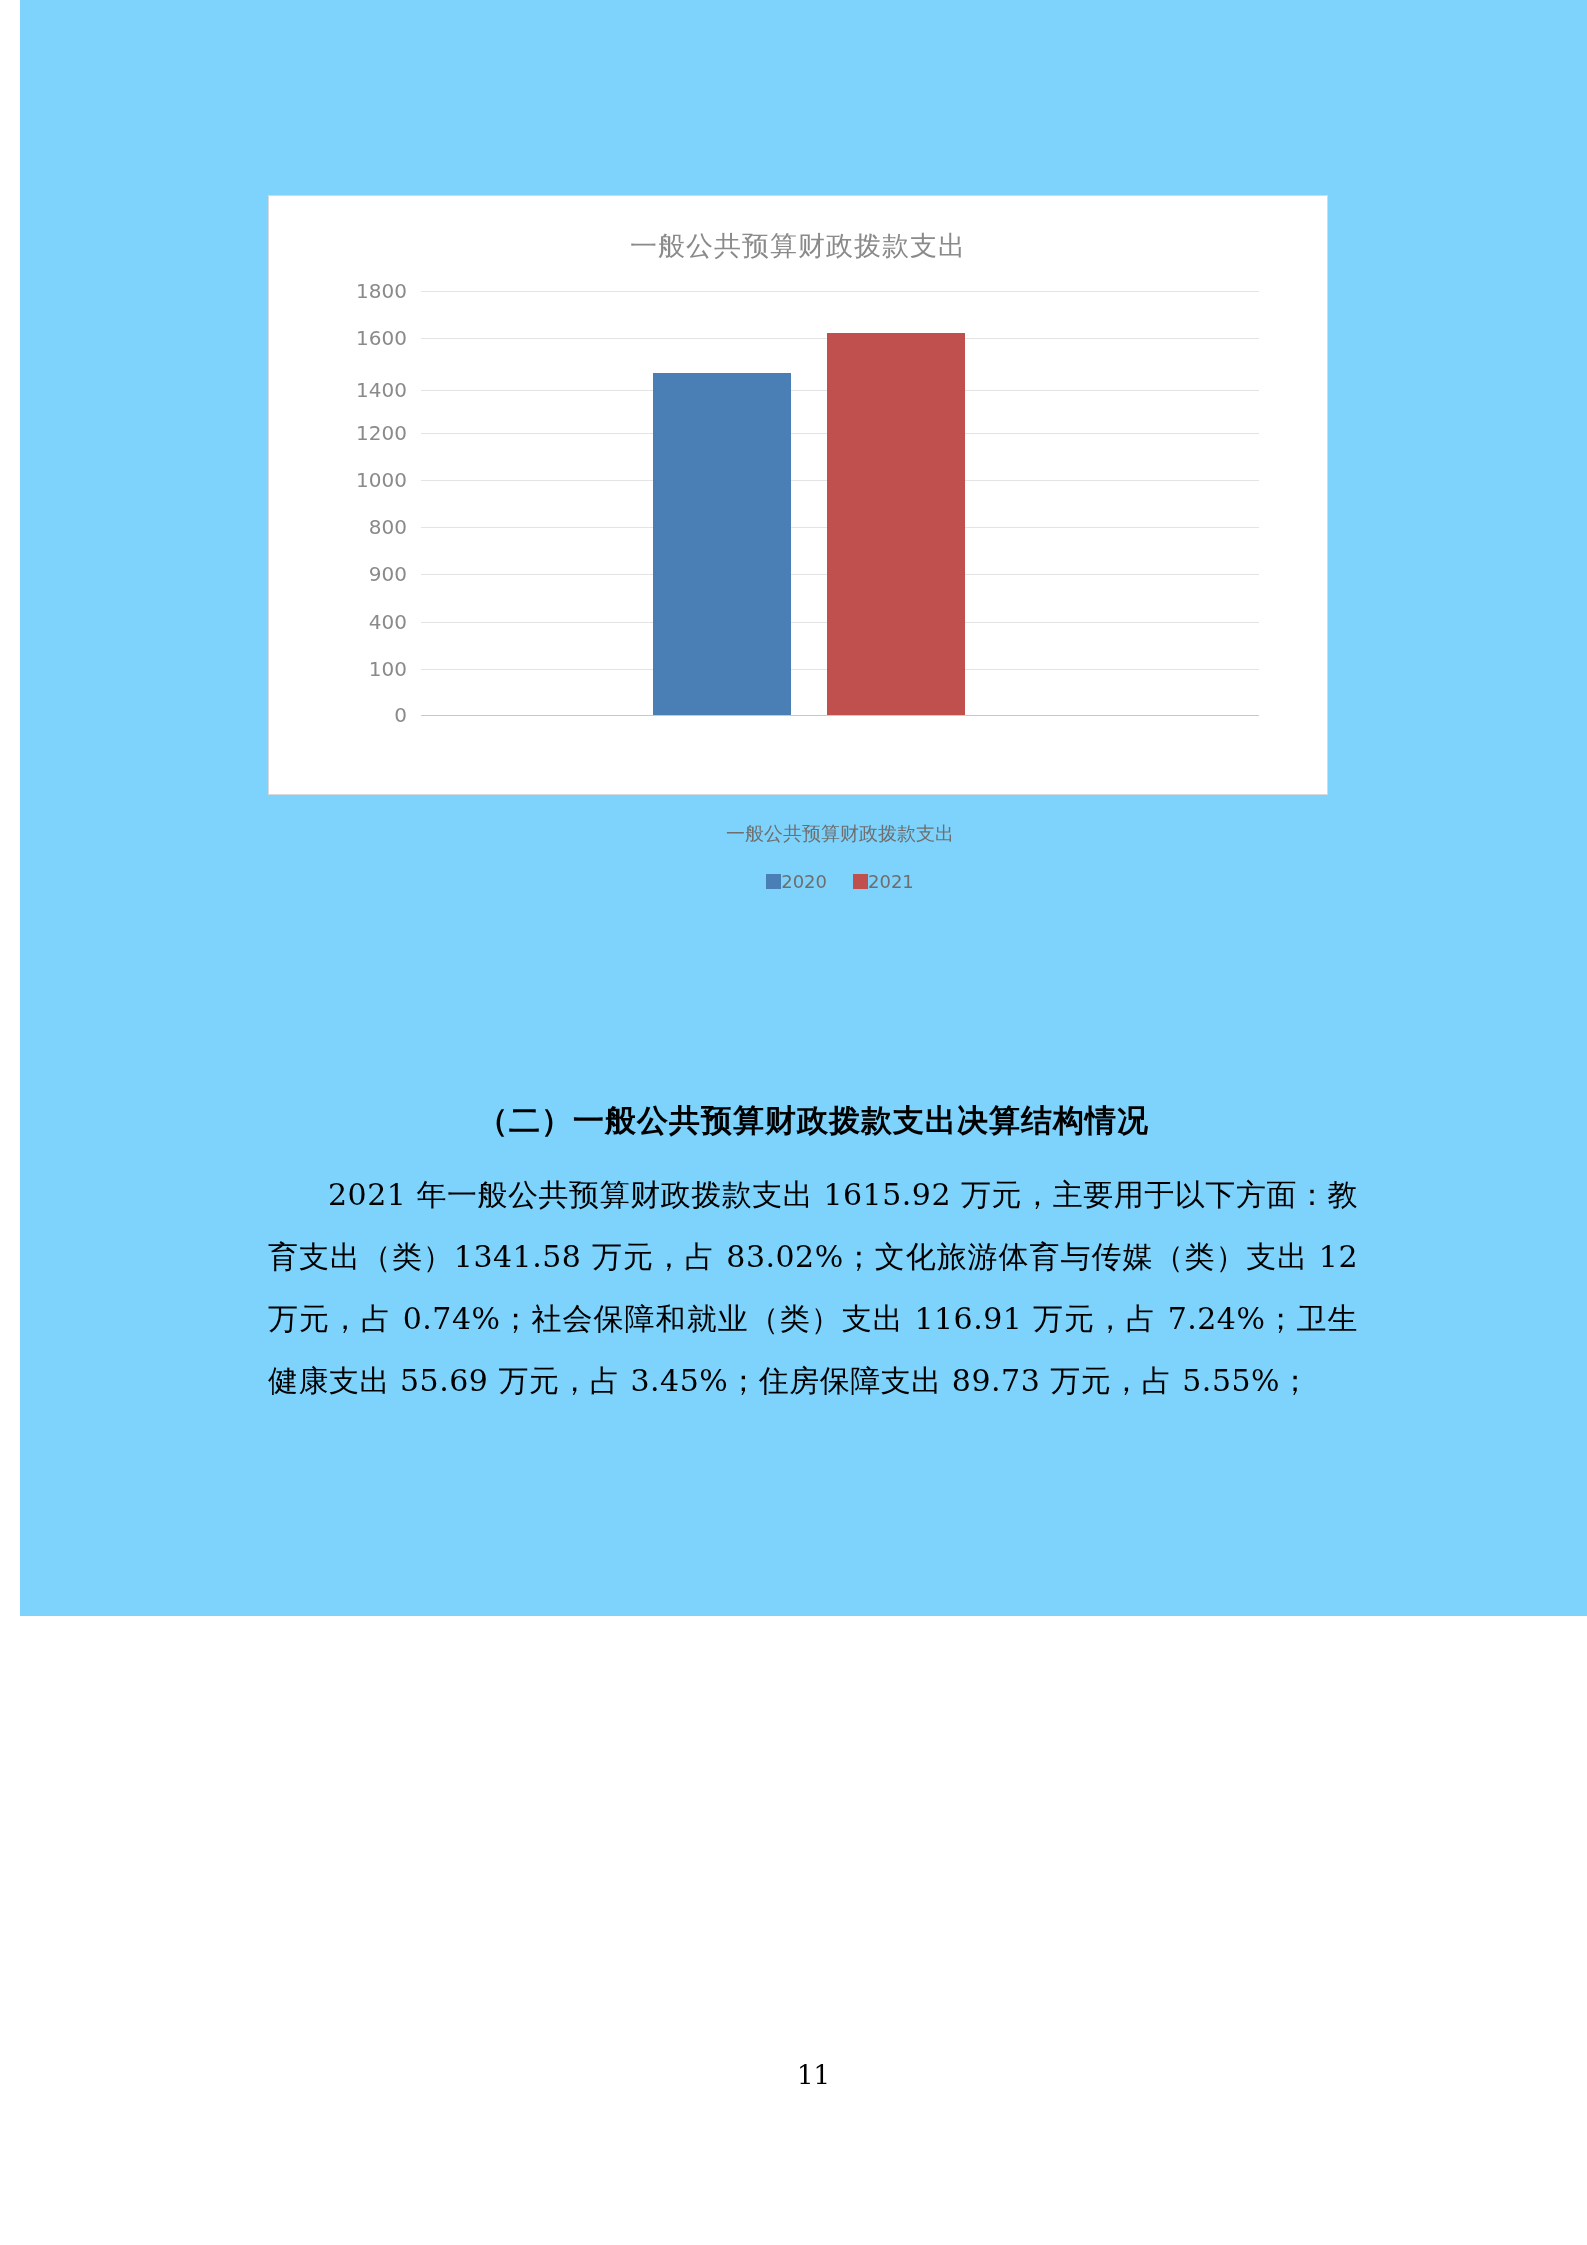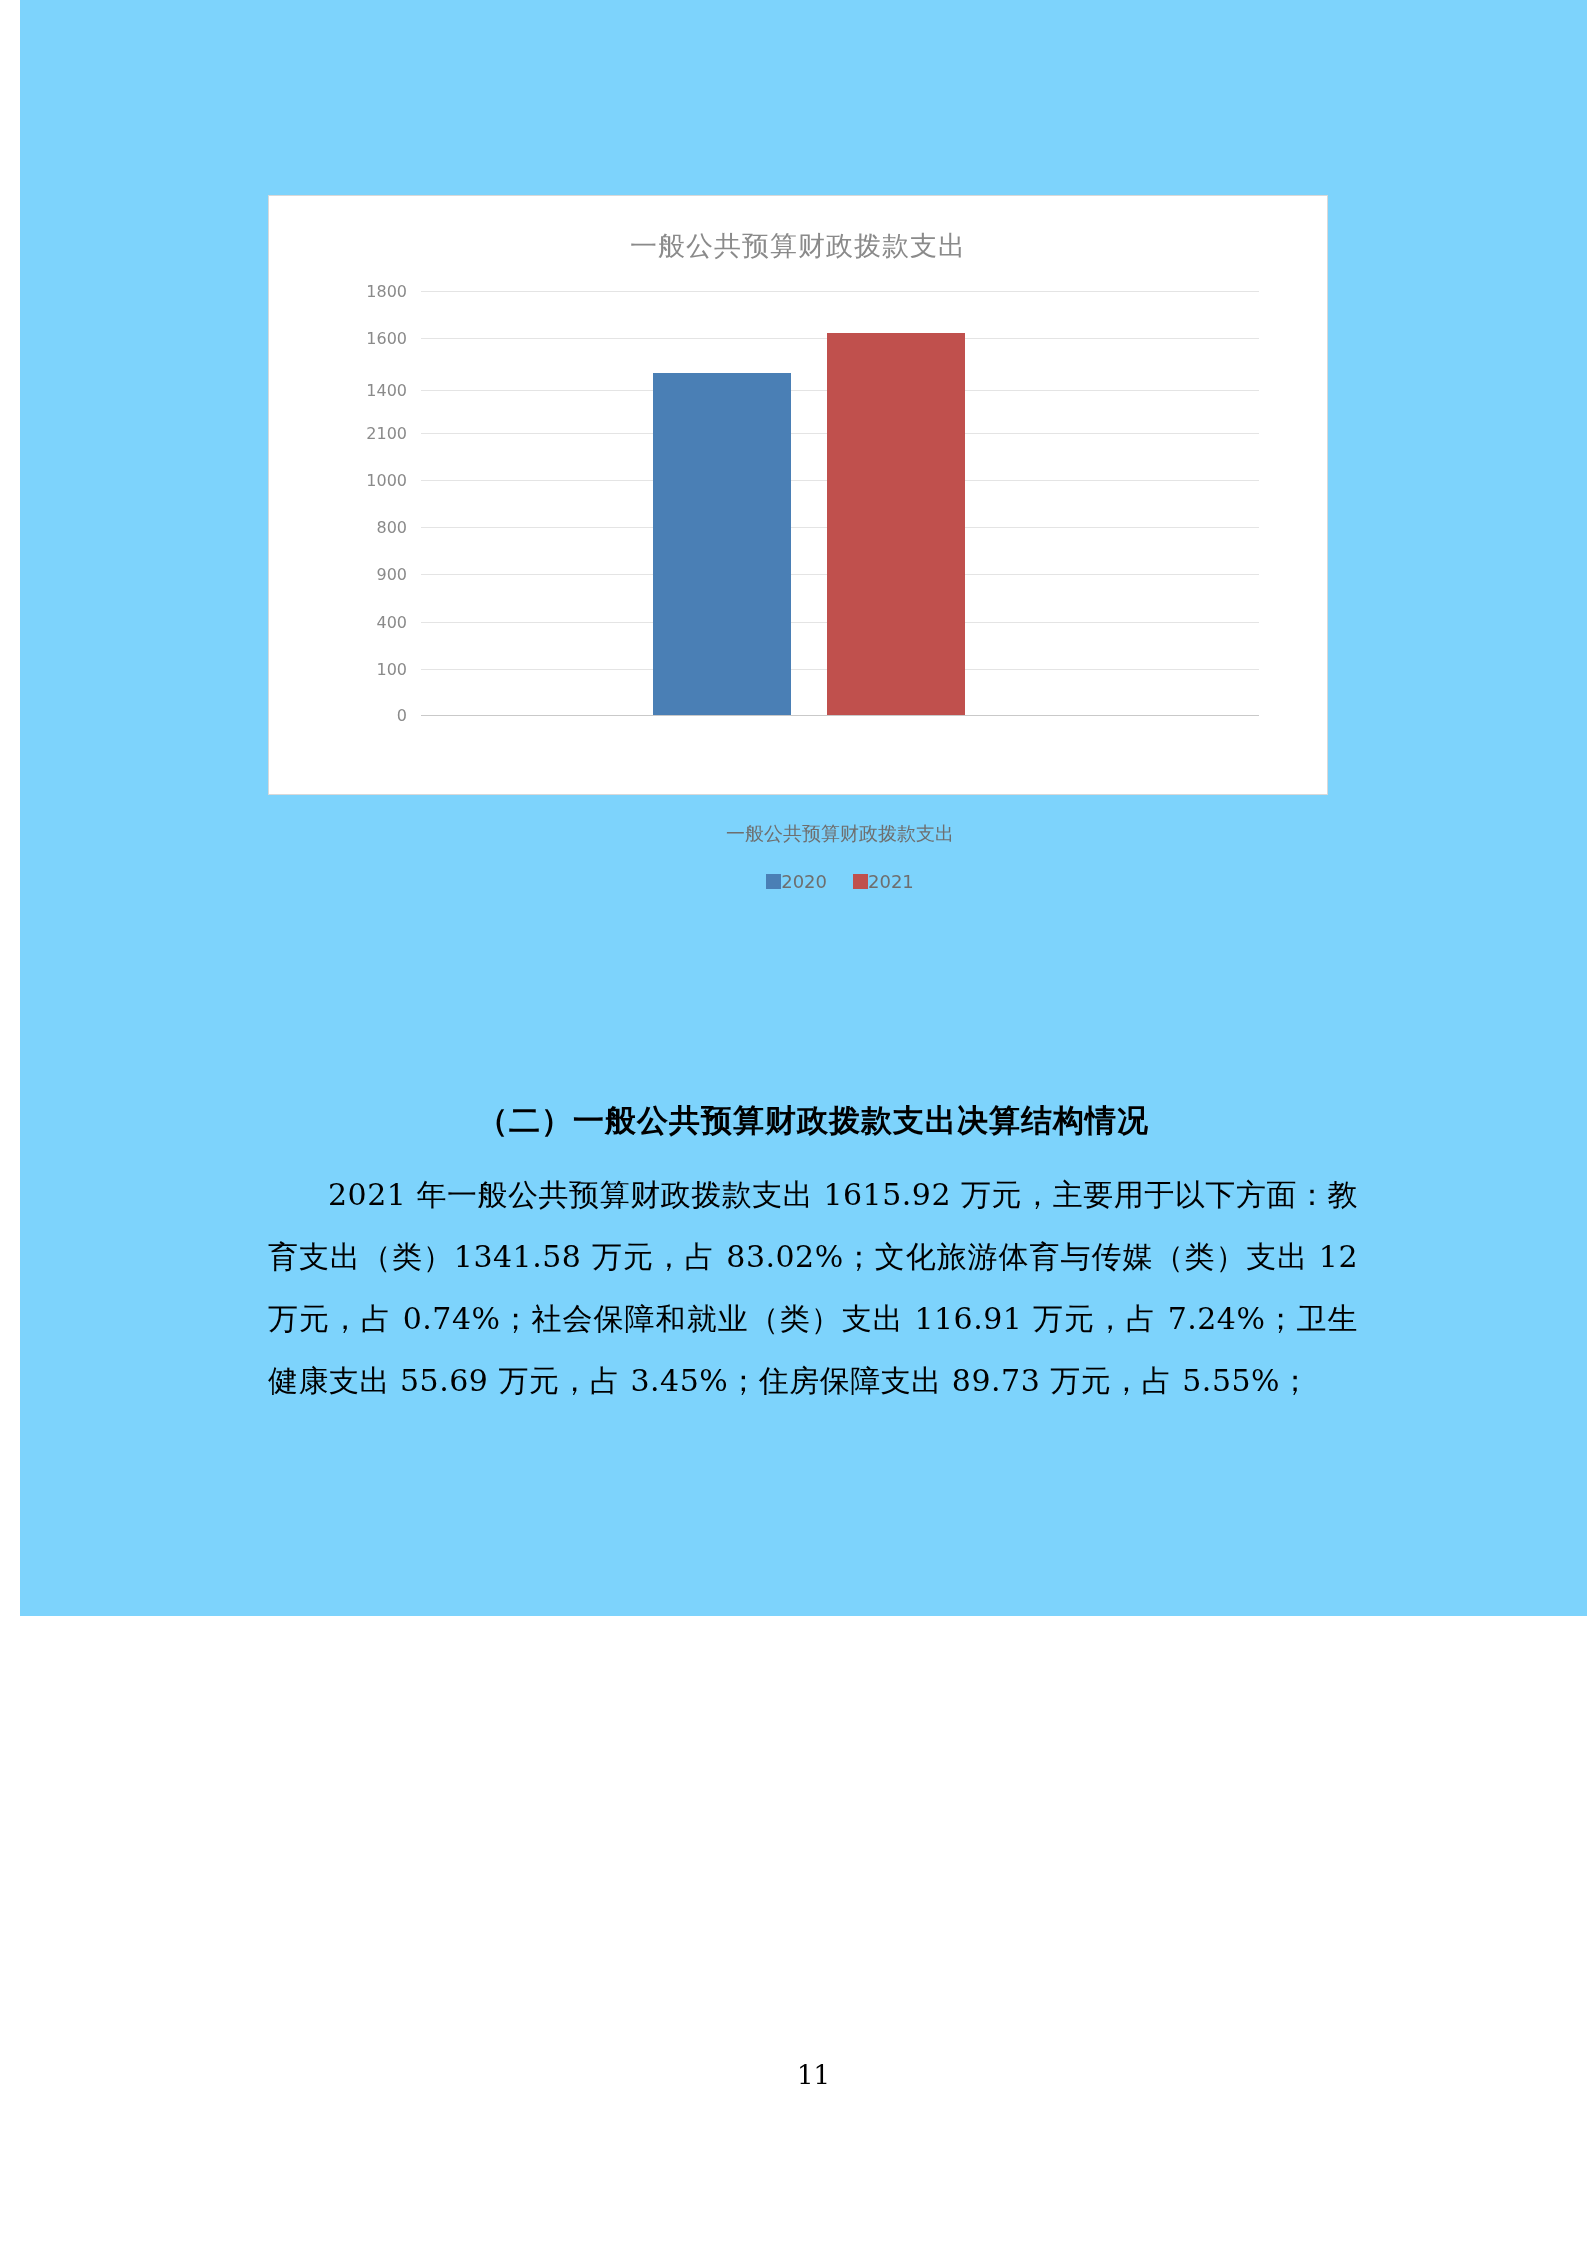--- a/index.html
+++ b/index.html
@@ -59,21 +59,21 @@
     width: 100%;
     height: 1px;
     background: #e4e4e4;
   }
   .ytick {
     position: absolute;
     right: 100%;
     margin-right: 14px;
     transform: translateY(-50%);
     font-family: "DejaVu Sans", sans-serif;
-    font-size: 16px;
+    font-size: 20px;
     color: #8a8a8a;
     white-space: nowrap;
   }
   .axis-base {
     position: absolute;
     left: 0;
     bottom: 0;
     width: 100%;
     height: 1px;
     background: #c9c9c9;
@@ -172,21 +172,21 @@
       <div class="grid-line" style="top:0px;">
         <span class="ytick">1800</span>
       </div>
       <div class="grid-line" style="top:47.2px;">
         <span class="ytick">1600</span>
       </div>
       <div class="grid-line" style="top:99px;">
         <span class="ytick">1400</span>
       </div>
       <div class="grid-line" style="top:141.7px;">
-        <span class="ytick">2100</span>
+        <span class="ytick">1200</span>
       </div>
       <div class="grid-line" style="top:188.9px;">
         <span class="ytick">1000</span>
       </div>
       <div class="grid-line" style="top:236.1px;">
         <span class="ytick">800</span>
       </div>
       <div class="grid-line" style="top:283.3px;">
         <span class="ytick">900</span>
       </div>

